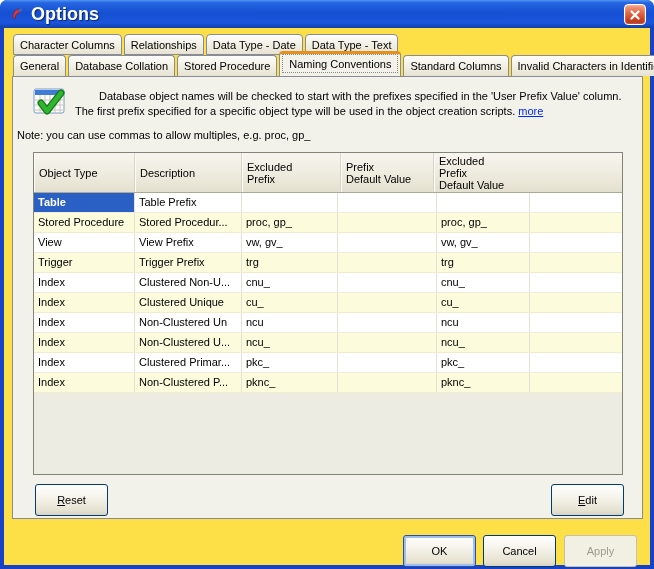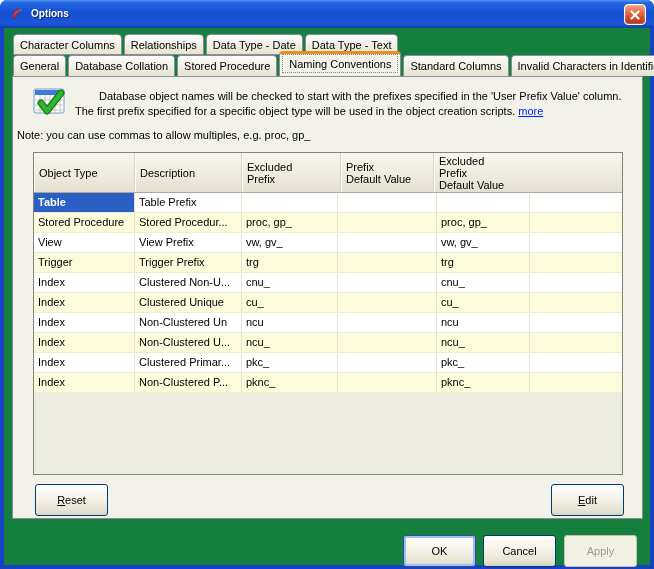--- a/index.html
+++ b/index.html
@@ -12,33 +12,33 @@
     font-size:11px;color:#000;overflow:hidden;
   }
   .titlebar{
     position:absolute;top:0;left:0;right:0;height:28px;
     background:linear-gradient(180deg,#5094F2 0%,#2565E2 10%,#1550D2 45%,#1B55DC 82%,#0F3FA8 100%);
     border-radius:7px 7px 0 0;
   }
   .app-icon{position:absolute;left:9px;top:6px;width:16px;height:16px;}
   .title-text{
     position:absolute;left:31px;top:0;line-height:28px;
-    color:#fff;font-weight:bold;font-size:10px;
+    color:#fff;font-weight:bold;font-size:18px;
     text-shadow:1px 1px 1px rgba(0,0,0,0.55);
   }
   .close-btn{
     position:absolute;right:8px;top:4px;width:22px;height:21px;
     border:1px solid #fff;border-radius:4px;padding:0;cursor:pointer;
     background:linear-gradient(180deg,#F4A389 0%,#E16A44 40%,#CC4322 75%,#B23418 100%);
     box-shadow:inset 0 0 2px rgba(255,255,255,0.6);
     display:flex;align-items:center;justify-content:center;
   }
   .dialog-body{
     position:absolute;left:4px;right:4px;top:28px;bottom:4px;
-    background:#15803d;
+    background:#fde047;
   }
   
   .tab-row{position:absolute;display:flex;gap:2px;align-items:flex-end;}
   .tab-row.back{left:9px;top:6px;height:21px;}
   .tab-row.front{left:9px;top:27px;height:21px;z-index:3;}
   .tab{
     height:21px;line-height:20px;padding:0 6px;
     border:1px solid #898C95;border-bottom:none;border-radius:4px 4px 0 0;
     background:linear-gradient(180deg,#FDFDFB 0%,#F1EFE3 55%,#E6E3D3 100%);
     white-space:nowrap;cursor:pointer;

